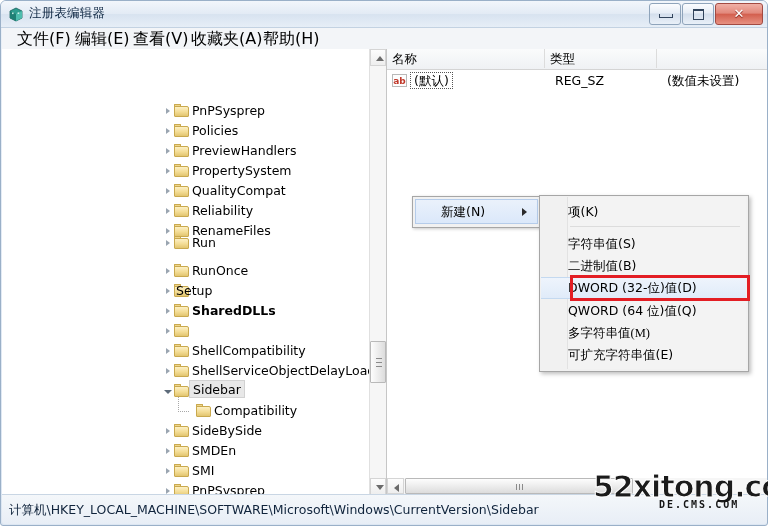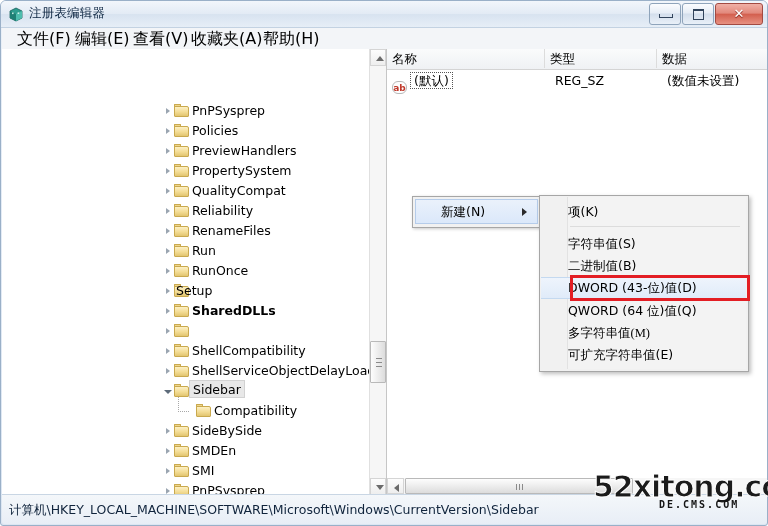--- a/index.html
+++ b/index.html
@@ -120,22 +120,22 @@
     background:linear-gradient(to bottom,#fafbfc 0%,#eff1f4 100%);
     border-bottom:1px solid #d4d4d4;
   }
   .lhcell{
     position:absolute;top:0;height:19px;line-height:19px;
     font-size:12.5px;color:#000;padding-left:5px;
     border-right:1px solid #dcdcdc;box-sizing:border-box;
   }
   .lrow{position:absolute;left:0;top:22px;height:19px;width:380px;}
   .abicon{
-    position:absolute;left:5px;top:10px;width:15px;height:13px;
-    border:1px solid #b9b9b9;background:#fdfdfd;border-radius:6px;
+    position:absolute;left:5px;top:3px;width:15px;height:13px;
+    border:1px solid #b9b9b9;background:#fdfdfd;border-radius:0;
     font:bold 9px "DejaVu Sans",sans-serif;color:#c0392b;
     text-align:center;line-height:12px;box-sizing:border-box;
   }
   .lname{
     position:absolute;left:23px;top:1px;height:17px;line-height:16px;
     padding:0 3px;font-size:12.5px;color:#000;
     border:1px dotted #555;box-sizing:border-box;
   }
   .ltype{position:absolute;left:553px;top:2px;font-size:12.5px;color:#000;}
   .ldata{position:absolute;left:665px;top:2px;font-size:12.5px;color:#000;}
@@ -338,21 +338,21 @@
             <span class="tlabel" style="left: 190px;">Reliability</span>
           </div>
           <div class="tnode" style="top: 172px; left: 0px; width: 360px;">
             <span class="tarrow" style="left: 162px; top: 6px;"></span>
             <span class="tfolder" style="left: 172px;">
               <span class="ft"></span>
               <span class="fb"></span>
             </span>
             <span class="tlabel" style="left: 190px;">RenameFiles</span>
           </div>
-          <div class="tnode" style="top: 192px; left: 0px; width: 360px; padding-left: 26px;">
+          <div class="tnode" style="top: 184px; left: 0px; width: 360px; padding-left: 26px;">
             <span class="tarrow" style="left: 162px; top: 6px;"></span>
             <span class="tfolder" style="left: 172px;">
               <span class="ft"></span>
               <span class="fb"></span>
             </span>
             <span class="tlabel" style="left: 190px;">Run</span>
           </div>
           <div class="tnode" style="top: 212px; left: 0px; width: 360px;">
             <span class="tarrow" style="left: 162px; top: 6px;"></span>
             <span class="tfolder" style="left: 172px;">
@@ -462,21 +462,20 @@
         <div class="sbbtn sbar-dn">
             <span class="ar"></span>
           </div>
       </div>
     </div>
 
     <div class="list-pane">
       <div class="lheader">
         <div class="lhcell" style="left:0px;width:158px">名称</div>
         <div class="lhcell" style="left:158px;width:112px">类型</div>
-        <div class="lhcell" style="left:270px;width:110px;border-right:none">数据</div>
       </div>
 
       <div class="lrow">
         <span class="abicon">ab</span>
         <span class="lname">(默认)</span>
         <span class="ltype" style="left:168px">REG_SZ</span>
         <span class="ldata" style="left:280px">(数值未设置)</span>
       </div>
 
       <div class="hsb">
@@ -499,21 +498,21 @@
     </div>
 
     <div class="submenu">
       <div class="inner"></div>
       <div class="gutter"></div>
       <div id="submenu-items">
           <div class="sitem" style="top: 6px;"><span>项(K)</span></div>
           <div class="sep" style="top: 30px;"></div>
           <div class="sitem" style="top: 38px;"><span>字符串值(S)</span></div>
           <div class="sitem" style="top: 60px;"><span>二进制值(B)</span></div>
-          <div class="sitem hot" style="top: 81px;"><span>DWORD (43-位)值(D)</span></div>
+          <div class="sitem hot" style="top: 81px;"><span>DWORD (32-位)值(D)</span></div>
           <div class="sitem" style="top: 105px;"><span>QWORD (64 位)值(Q)</span></div>
           <div class="sitem" style="top: 127px; font-family: Liberation Serif, serif;"><span>多字符串值(M)</span></div>
           <div class="sitem" style="top: 149px;"><span>可扩充字符串值(E)</span></div>
         </div>
     </div>
 
     <div class="redbox"></div>
   </div>
 
   <div class="statusbar">

